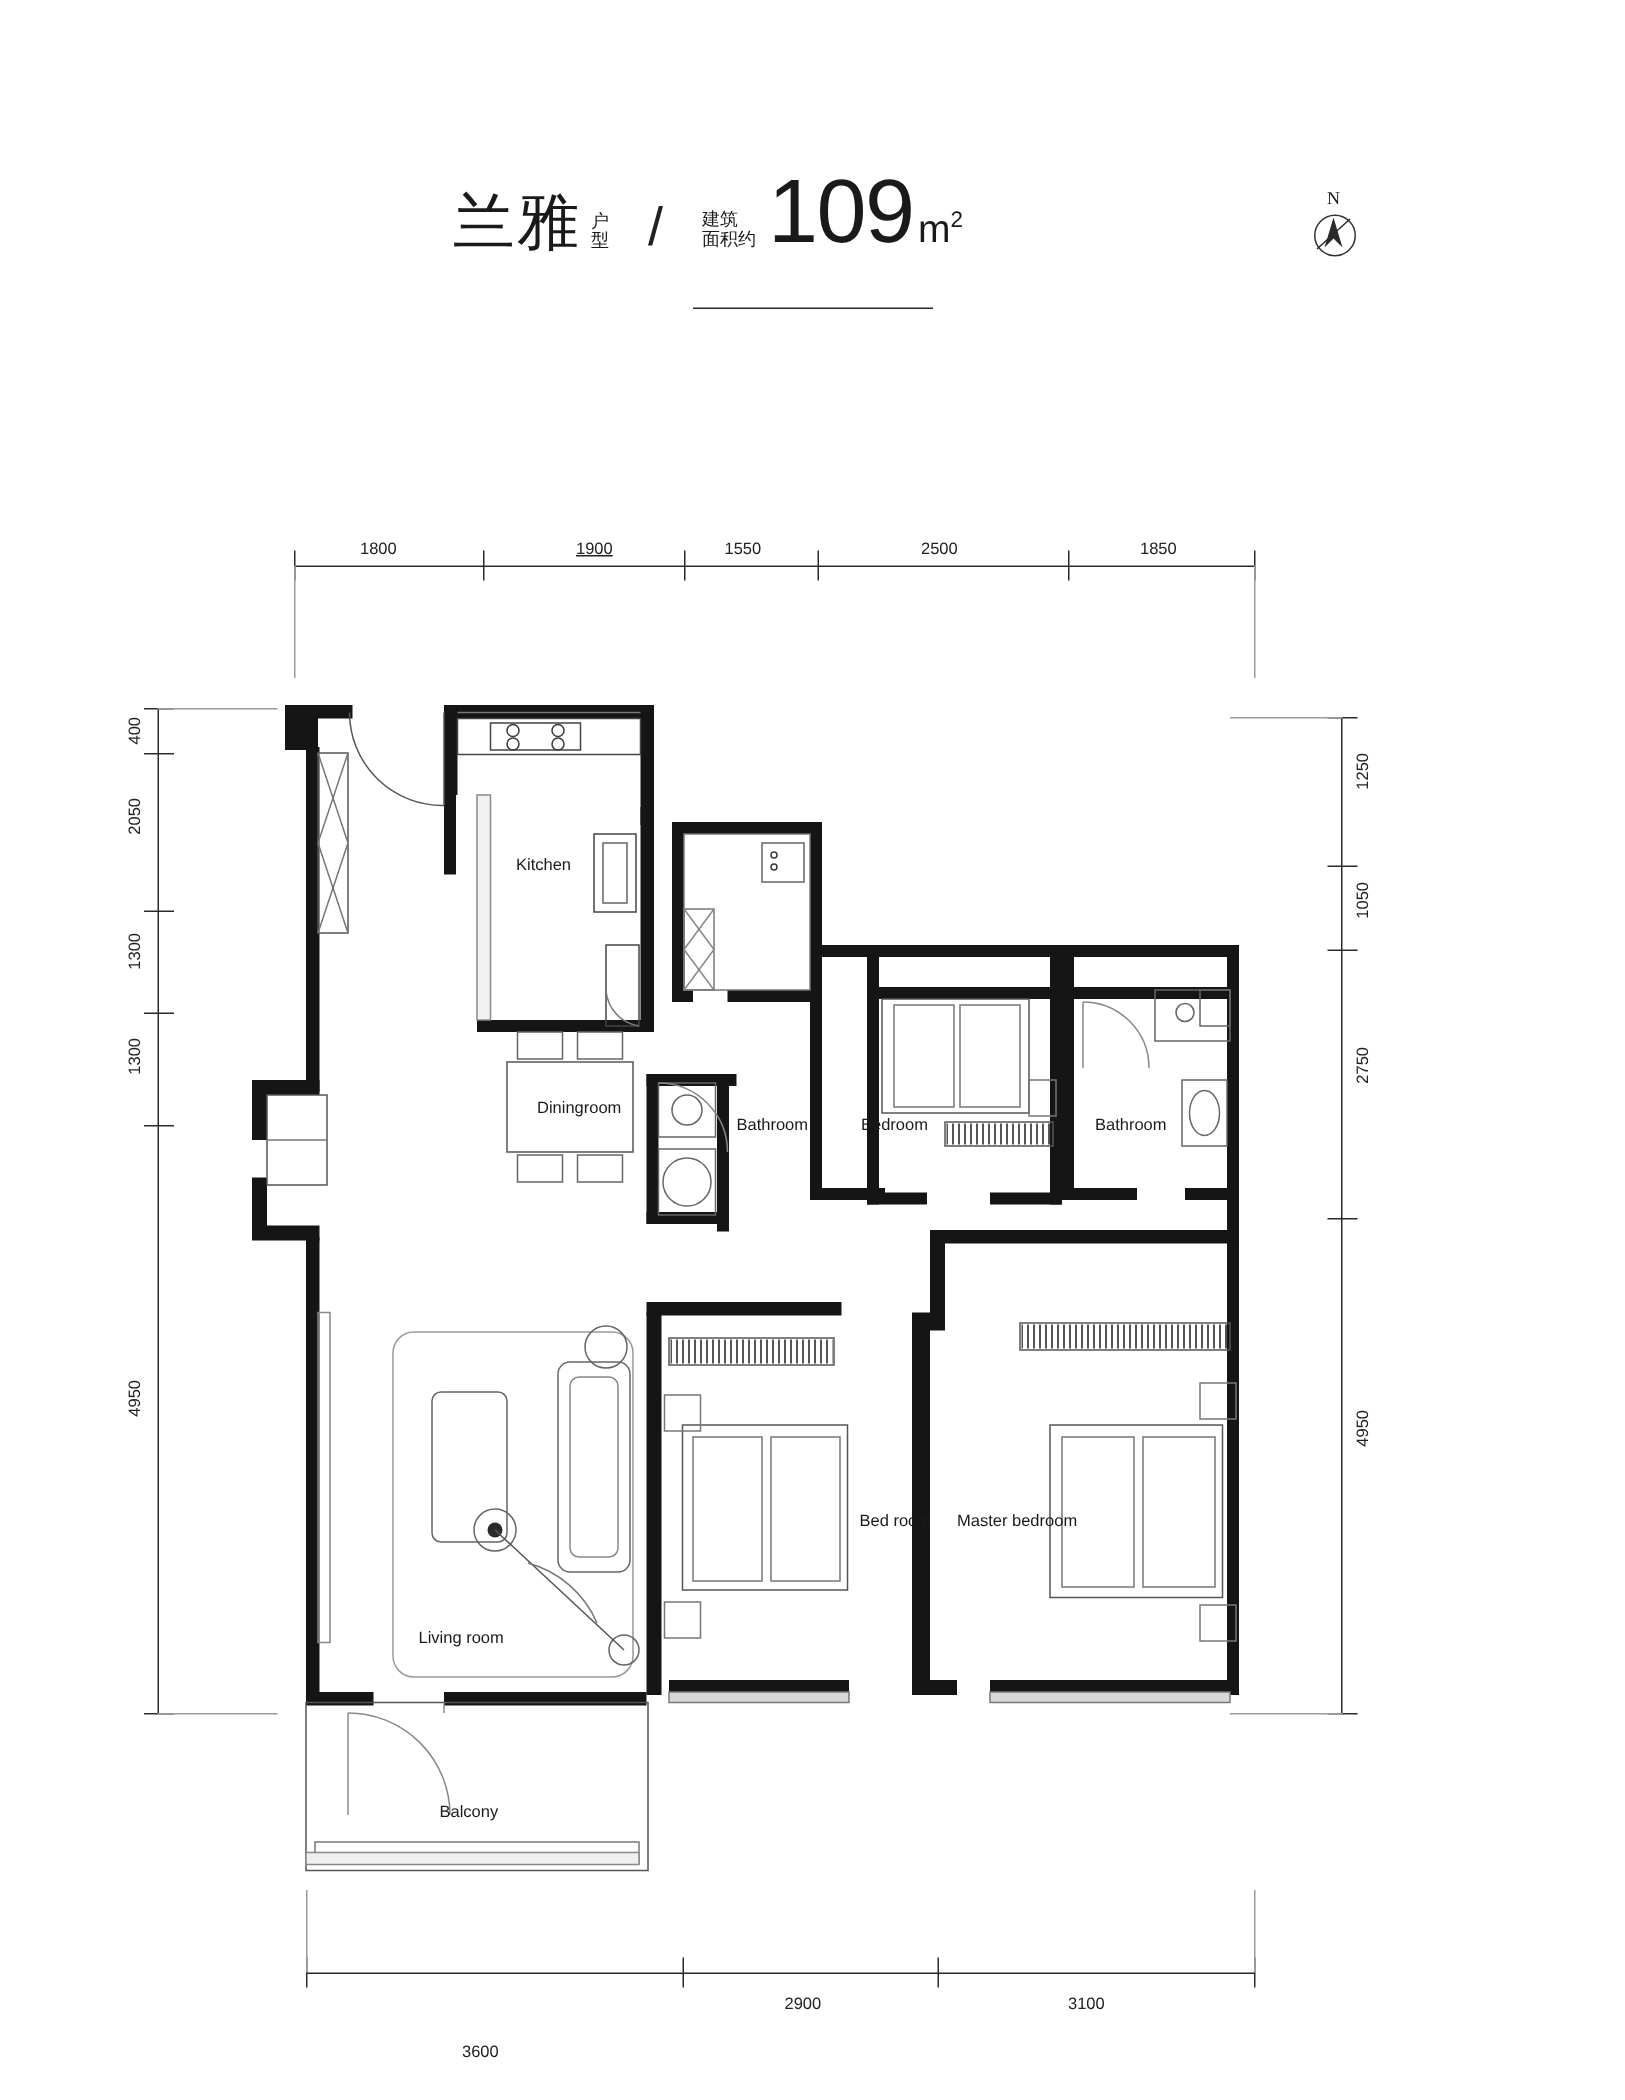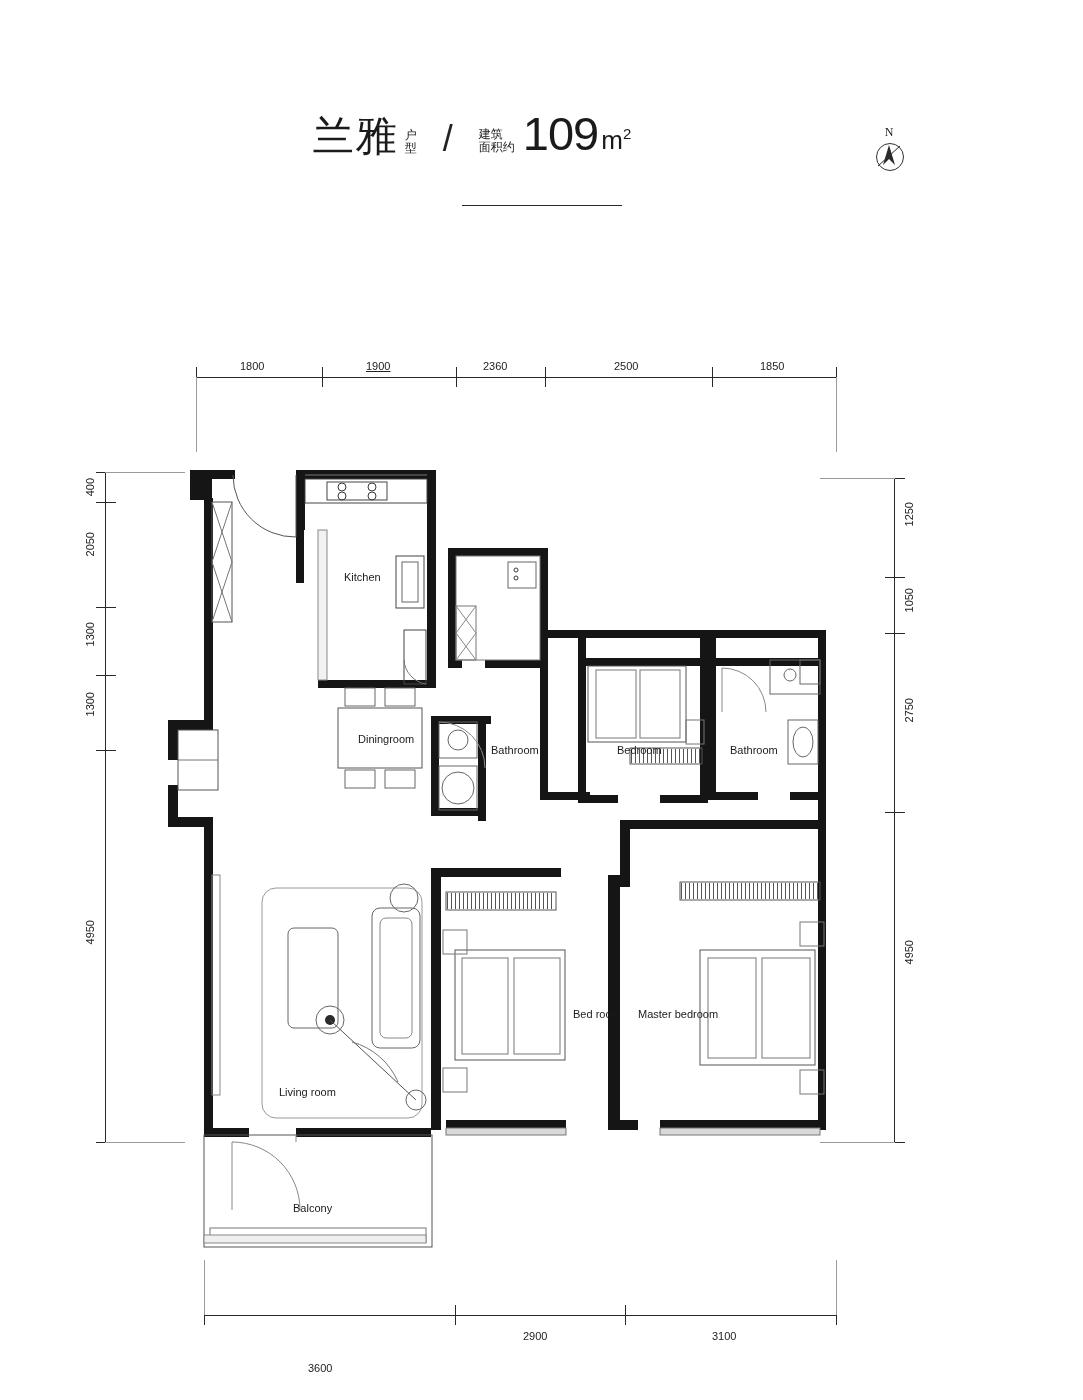--- a/index.html
+++ b/index.html
@@ -5,21 +5,21 @@
   html,body{margin:0;padding:0;background:#ffffff;}
   body{width:1083px;height:1400px;position:relative;font-family:"Liberation Sans",sans-serif;color:#1a1a1a;overflow:hidden;}
 
   
   .header{position:absolute;left:0;top:0;width:1083px;height:330px;}
   .title-row{position:absolute;left:0;top:112px;width:944px;text-align:center;display:flex;align-items:flex-end;justify-content:center;gap:0px;}
   .t-name{font-size:41px;letter-spacing:2px;font-weight:500;line-height:1;font-family:"DejaVu Sans",sans-serif;}
   .t-small2{font-size:12px;line-height:13px;margin-left:6px;margin-bottom:2px;text-align:left;font-family:"DejaVu Sans",sans-serif;}
   .t-slash{font-size:36px;font-weight:300;color:#222;margin:0 26px 0 26px;line-height:1;}
   .t-small3{font-size:12px;line-height:13px;margin-right:8px;margin-bottom:3px;text-align:left;font-family:"DejaVu Sans",sans-serif;}
-  .t-area{font-size:47px;font-weight:400;line-height:0.95;letter-spacing:-1px;}
+  .t-area{font-size:60px;font-weight:400;line-height:0.95;letter-spacing:-1px;}
   .t-unit{font-size:26px;line-height:1;margin-left:3px;margin-bottom:4px;}
   .t-unit sup{font-size:15px;}
   .rule{position:absolute;left:50%;transform:translateX(-50%);top:205px;width:160px;height:1px;background:#2b2b2b;}
   .subtitle{position:absolute;left:0;top:232px;width:1083px;text-align:center;font-size:25px;font-weight:700;letter-spacing:3px;font-family:"DejaVu Sans",sans-serif;}
   .brand{position:absolute;left:0;top:278px;width:1083px;text-align:center;font-size:15px;letter-spacing:4.4px;color:#3a3a3a;}
 
   
   .compass{position:absolute;left:866px;top:125px;width:46px;height:60px;}
   .compass .n{position:absolute;left:0;top:0;width:46px;text-align:center;font-size:12px;font-family:"Liberation Serif",serif;}
   .compass .ring{position:absolute;left:10px;top:18px;width:26px;height:26px;border:1px solid #333;border-radius:50%;}
@@ -67,22 +67,22 @@
   <div class="ln" style="left:196px;top:47px;width:640px;height:1px;"></div>
   <div class="ln" style="left:196px;top:37px;width:1px;height:20px;"></div>
   <div class="ln" style="left:322px;top:37px;width:1px;height:20px;"></div>
   <div class="ln" style="left:456px;top:37px;width:1px;height:20px;"></div>
   <div class="ln" style="left:545px;top:37px;width:1px;height:20px;"></div>
   <div class="ln" style="left:712px;top:37px;width:1px;height:20px;"></div>
   <div class="ln" style="left:836px;top:37px;width:1px;height:20px;"></div>
   <div class="ln" style="left:196px;top:47px;width:1px;height:75px;background:#9a9a9a;"></div>
   <div class="ln" style="left:836px;top:47px;width:1px;height:75px;background:#9a9a9a;"></div>
   <div class="dim-t" style="left:240px;top:30px;">1800</div>
-  <div class="dim-t" style="left:366px;top:30px;text-decoration:underline;">1900</div>
-  <div class="dim-t" style="left:483px;top:30px;">2360</div>
+  <div class="dim-t" style="left:384px;top:30px;text-decoration:underline;">1900</div>
+  <div class="dim-t" style="left:483px;top:30px;">1550</div>
   <div class="dim-t" style="left:614px;top:30px;">2500</div>
   <div class="dim-t" style="left:760px;top:30px;">1850</div>
 
   <div class="ln" style="left:105px;top:142px;width:1px;height:670px;"></div>
   <div class="ln" style="left:96px;top:142px;width:20px;height:1px;"></div>
   <div class="ln" style="left:96px;top:172px;width:20px;height:1px;"></div>
   <div class="ln" style="left:96px;top:277px;width:20px;height:1px;"></div>
   <div class="ln" style="left:96px;top:345px;width:20px;height:1px;"></div>
   <div class="ln" style="left:96px;top:420px;width:20px;height:1px;"></div>
   <div class="ln" style="left:96px;top:812px;width:20px;height:1px;"></div>
@@ -295,20 +295,20 @@
     </g>
   </svg>
 
   <div class="hatch" style="left:631px;top:419px;width:70px;height:14px;"></div>
   <div class="hatch" style="left:447px;top:563px;width:108px;height:16px;"></div>
   <div class="hatch" style="left:681px;top:553px;width:138px;height:16px;"></div>
 
   <div class="rm" style="left:344px;top:241px;">Kitchen</div>
   <div class="rm" style="left:358px;top:403px;">Diningroom</div>
   <div class="rm" style="left:491px;top:414px;">Bathroom</div>
-  <div class="rm" style="left:617px;top:414px;">Bedroom</div>
+  <div class="rm" style="left:574px;top:414px;">Bedroom</div>
   <div class="rm" style="left:730px;top:414px;">Bathroom</div>
   <div class="rm" style="left:573px;top:678px;">Bed room</div>
   <div class="rm" style="left:638px;top:678px;">Master bedroom</div>
   <div class="rm" style="left:279px;top:756px;">Living room</div>
   <div class="rm" style="left:293px;top:872px;">Balcony</div>
 
 </div>
 
 </body></html>

